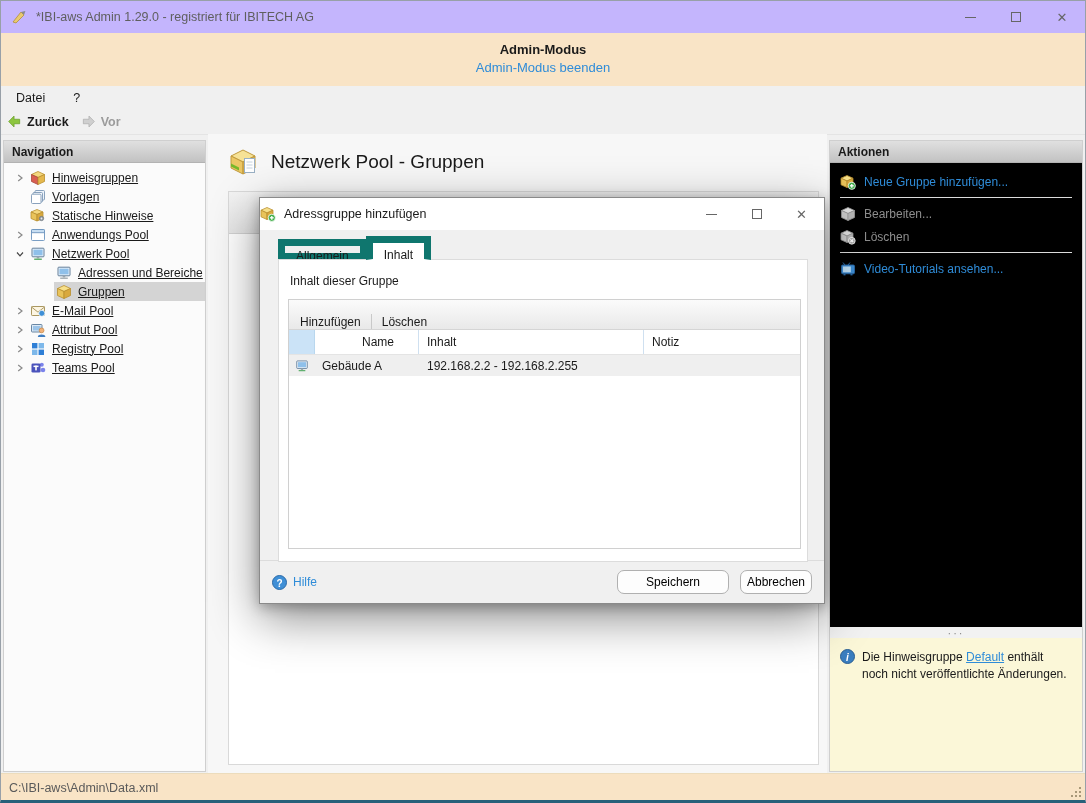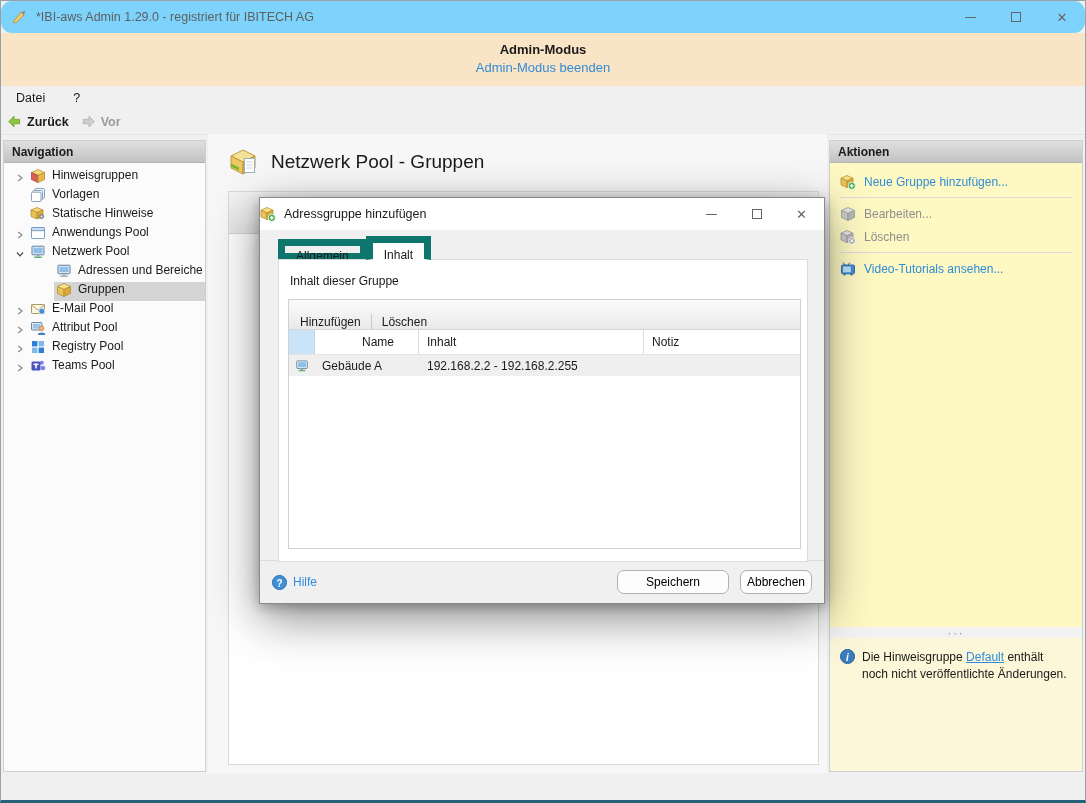--- a/index.html
+++ b/index.html
@@ -3,22 +3,22 @@
 <meta charset="utf-8">
 <style>
   * { margin:0; padding:0; box-sizing:border-box; }
   html,body { background:#7f8a94; }
   body { font-family:"Liberation Sans", sans-serif; font-size:12px; color:#1a1a1a; }
   .window {
     position:relative; width:1086px; height:803px; background:#f0f0f0;
     border:1px solid #98a0a8; border-bottom:3px solid #27607a; overflow:hidden;
   }
   
-  .titlebar { position:absolute; left:0; top:0; right:0; height:32px; background:#7dd3fc;
-    display:flex; align-items:center; padding-left:10px;border-radius:11px; }
+  .titlebar { position:absolute; left:0; top:0; right:0; height:32px; background:#c4b5fd;
+    display:flex; align-items:center; padding-left:10px; }
   .app-title { color:#5f5f5f; font-size:12.5px; margin-left:9px; }
   .win-controls { position:absolute; right:0; top:0; height:32px; display:flex; }
   .win-btn { width:46px; height:32px; display:flex; align-items:center; justify-content:center; color:#666; cursor:default; }
   .glyph-min { width:11px; border-top:1px solid #666; display:block; }
   .glyph-max { width:10px; height:10px; border:1px solid #666; display:block; }
   .glyph-close { font-size:13px; color:#666; line-height:1; }
   
   .banner { position:absolute; left:0; top:32px; right:0; height:53px;
     background:var(--banner_bg,#f9e4c6); text-align:center; padding-top:9px; }
   .banner-title { font-weight:bold; font-size:13px; }
@@ -37,36 +37,36 @@
     border-bottom:1px solid #b3b3b3; font-weight:bold; font-size:12px;
     display:flex; align-items:center; padding-left:8px; }
   
   .nav-panel { position:absolute; left:2px; top:139px; width:203px; height:632px;
     background:#fbfbfb; border:1px solid #cfcfcf; }
   .tree { padding-top:5px; }
   .tree-row { height:19px; display:flex; align-items:center; cursor:default; }
   .tree-row.lvl0 { padding-left:8px; }
   .tree-row.lvl1 { padding-left:34px; }
   .expander { width:16px; flex:0 0 16px; display:flex; align-items:center; justify-content:center; }
-  .row-content { flex:1; display:flex; gap:6px; height:19px; padding-left:2px; }
+  .row-content { flex:1; display:flex; align-items:center; gap:6px; height:19px; padding-left:2px;text-decoration:underline; }
   .tree-row.selected .row-content { background:var(--selection_bg,#d4d4d4); }
   .tlabel { font-size:12px; white-space:nowrap; }
   .i16 { width:16px; height:16px; flex:0 0 16px; display:block; }
   .i15 { width:15px; height:15px; display:block; }
   
   .main-panel { position:absolute; left:207px; top:133px; width:619px; height:639px; background:#f7f7f7; }
   .main-title-row { position:absolute; left:20px; top:13px; display:flex; align-items:center; gap:13px; }
   .main-title { font-size:19px; color:#1a1a1a; }
   .main-card { position:absolute; left:20px; top:57px; width:591px; height:574px;
     background:#fff; border:1px solid #d9d9d9; }
   .band { height:42px; background:linear-gradient(#f3f3f3,#e6e6e6); border-bottom:1px solid #d2d2d2; }
   .partial-header { position:absolute; left:30px; top:49px; font-size:12px; }
   
   .right-panel { position:absolute; left:828px; top:139px; width:254px; height:632px;
-    background:#fef9c3; border:1px solid #cfcfcf; display:flex; flex-direction:column; }
+    background:#000000; border:1px solid #cfcfcf; display:flex; flex-direction:column; }
   .actions { padding-top:7px; }
   .action-row { display:flex; align-items:center; gap:8px; padding-left:10px; height:23px; cursor:pointer; }
   .albl { color:var(--accent_link,#2f8cd8); font-size:12px; }
   .action-row.disabled { cursor:default; }
   .action-row.disabled .albl { color:#8e8e8e; }
   .action-sep { height:1px; background:#dcdcdc; margin:4px 10px; }
   .actions-filler { flex:1; }
   .splitter { height:11px; display:flex; align-items:center; justify-content:center;
     color:#8a8a8a; font-size:11px; letter-spacing:2px; line-height:4px; background:#f2f2f2; cursor:row-resize; }
   .info-body { flex:0 0 133px; background:var(--info_bg,#fbf7d8); padding:11px 10px 0 10px;
@@ -424,20 +424,26 @@
     <div class="actions-filler"></div>
     <div class="splitter">
       <span>···</span>
     </div>
     <div class="info-body">
       <span class="badge info-badge">i</span>
       <span><span>Die Hinweisgruppe </span><span class="inline-link">Default</span><span> enthält noch nicht veröffentlichte Änderungen.</span></span>
     </div>
   </div>
 
+  <div class="statusbar">
+    <span>C:\IBI-aws\Admin\Data.xml</span>
+    <div class="grip">
+        <span></span>
+      </div>
+  </div>
 
   <div class="dialog">
     <div class="dialog-titlebar">
       <svg class="i16" viewBox="0 0 16 16">
         <polygon points="7,1.5 13,4.2 7,7 1,4.2" fill="#f7e08a" stroke="#b98f2f" stroke-width="0.8"></polygon>
         <polygon points="1,4.2 7,7 7,13.5 1,10.8" fill="#e9c35a" stroke="#b98f2f" stroke-width="0.8"></polygon>
         <polygon points="13,4.2 7,7 7,13.5 13,10.8" fill="#d9a93e" stroke="#b98f2f" stroke-width="0.8"></polygon>
         <circle cx="11.8" cy="11.8" r="3.6" fill="#3fae49" stroke="#fff" stroke-width="0.8"></circle>
         <line x1="9.9" y1="11.8" x2="13.7" y2="11.8" stroke="#fff" stroke-width="1.3"></line>
         <line x1="11.8" y1="9.9" x2="11.8" y2="13.7" stroke="#fff" stroke-width="1.3"></line>

